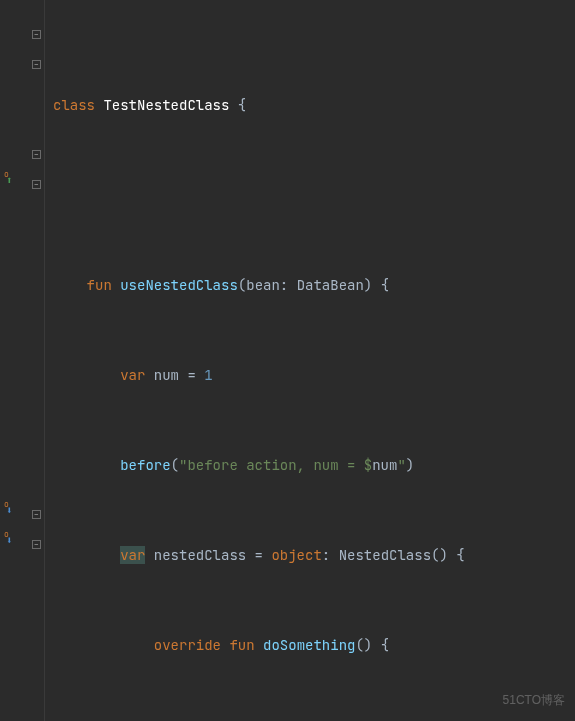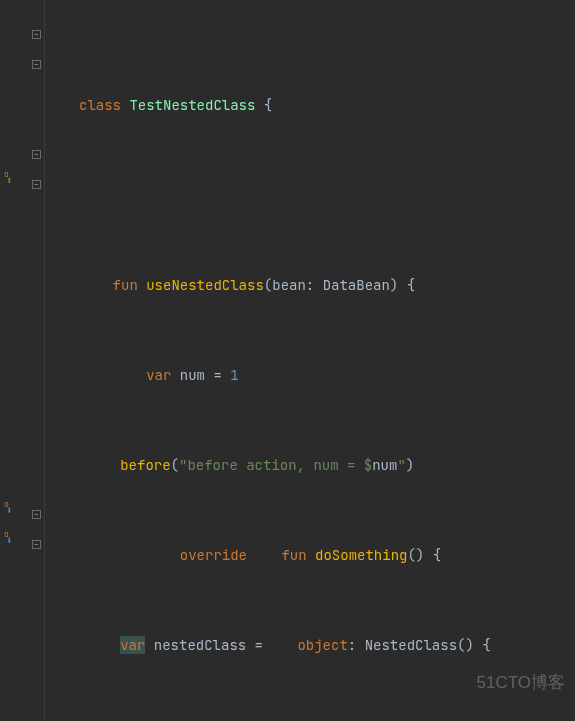--- a/index.html
+++ b/index.html
@@ -57,33 +57,33 @@
   .code {
     padding-left: 4px;
     white-space: pre;
     position: relative;
   }
   .line {
     height: 30px;
     padding-left: 4px;
     position: relative;
   }
-  .kw { color: #cc7832; margin-left: 26px; }
-  .fn { color: #eab308; }
+  .kw { color: #cc7832; }
+  .fn { color: #7dd3fc; }
   .str { color: #6a8759; }
   .num { color: #6897bb; }
   .mut { color: #a9b7c6; }
-  .ident { color: #86efac; text-align: right; }
+  .ident { color: #ffffff; text-align: right; }
   .hl-kw { background: #3b514d; color: #cc7832; }
   .watermark {
     position: absolute;
     right: 10px;
-    bottom: 23px;
+    bottom: 6px;
     color: rgba(255,255,255,0.25);
-    font-size: 17px;
+    font-size: 12px;
     font-family: sans-serif;
   }
 </style>
 </head>
 <body>
 
 <div class="editor">
   <div class="gutter">
     <div class="gutter-icon" style="top:165px;">⬆<span style="color:#cc7832;position:absolute;left:-2px;top:-6px;font-size:8px;">o</span></div>
     <div class="gutter-icon down" style="top:495px;">⬇<span style="color:#cc7832;position:absolute;left:-2px;top:-6px;font-size:8px;">o</span></div>
@@ -98,22 +98,22 @@
     </div>
   </div>
 
   <div class="code">
 
     <div class="line"><span class="kw">class</span> <span class="ident">TestNestedClass</span><span> {</span></div>
     <div class="line"> </div>
     <div class="line">    <span class="kw">fun</span> <span class="fn">useNestedClass</span><span>(bean: DataBean) {</span></div>
     <div class="line">        <span class="kw">var</span> <span class="mut">num</span><span> = </span><span class="num">1</span></div>
     <div class="line">        <span class="fn">before</span><span>(</span><span class="str">"before action, num = $</span><span class="mut">num</span><span class="str">"</span><span>)</span></div>
+    <div class="line">        <span class="hl-kw">var</span> <span class="mut">nestedClass</span><span> = </span><span class="kw">object</span><span>: NestedClass() {</span></div>
     <div class="line">            <span class="kw">override</span> <span class="kw">fun</span> <span class="fn">doSomething</span><span>() {</span></div>
-    <div class="line">        <span class="hl-kw">var</span> <span class="mut">nestedClass</span><span> = </span><span class="kw">object</span><span>: NestedClass() {</span></div>
     <div class="line">                </div>
     
     
     
     
     
     
     
     
     

